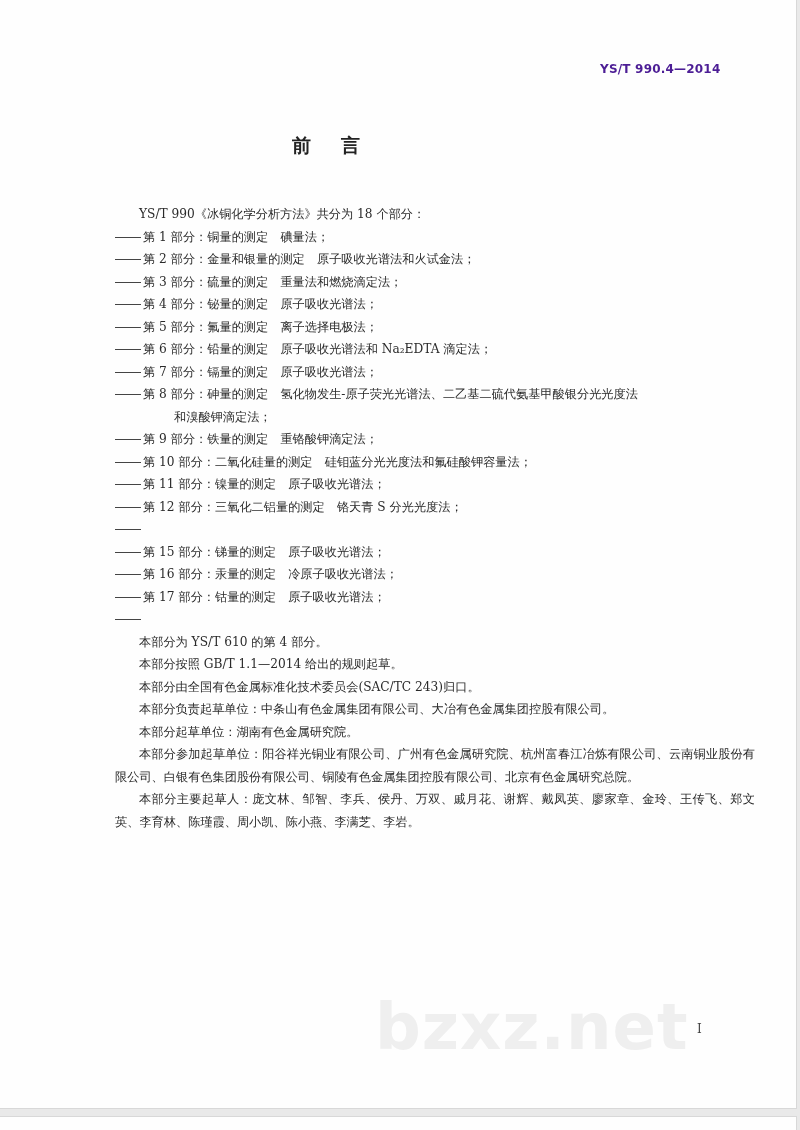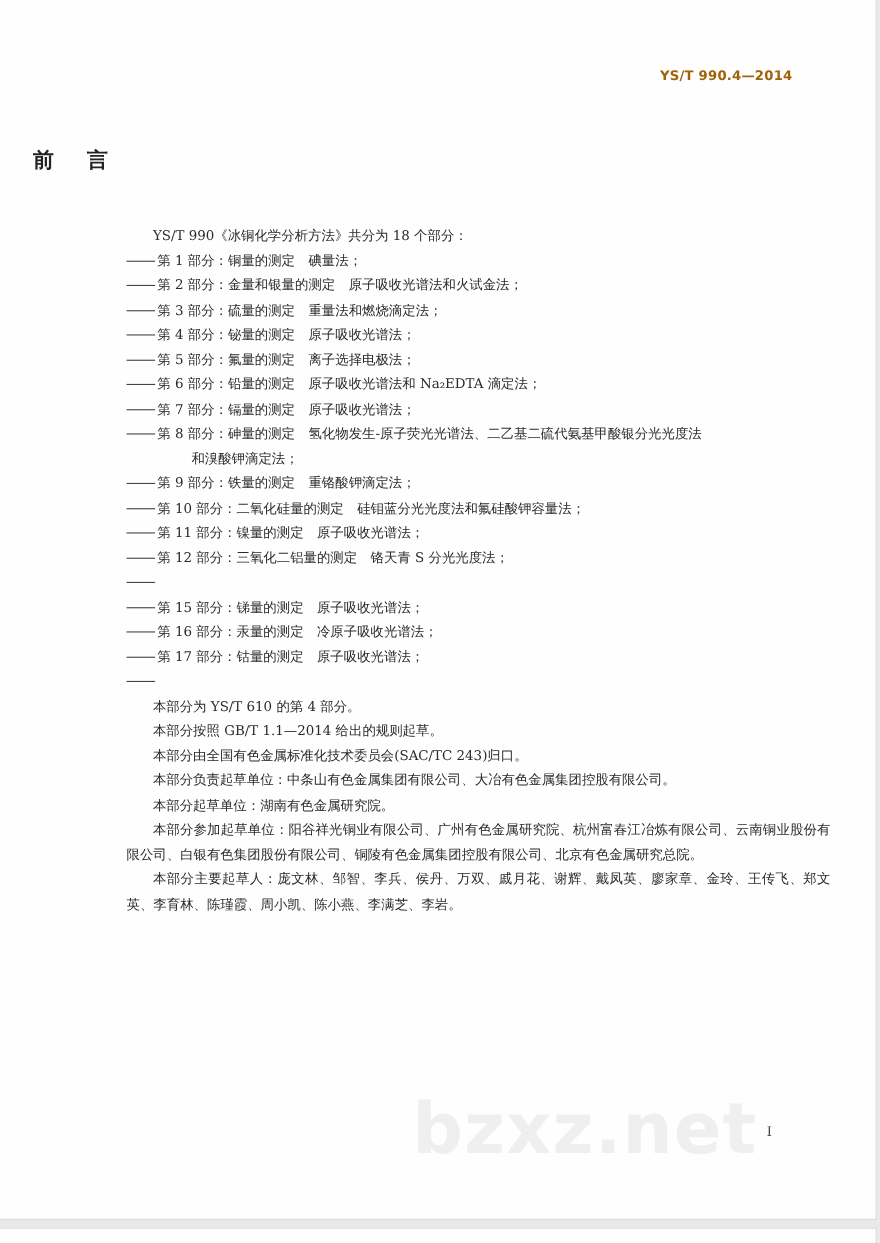--- a/index.html
+++ b/index.html
@@ -20,26 +20,26 @@
     .page2 {
       position: absolute; left: 0; top: 1116px;
       width: 796px; height: 30px;
       background: #fefefe;
       border-top: 1px solid #d8d8d8;
       border-right: 1px solid #d8d8d8;
     }
     .header-code {
       position: absolute; left: 600px; top: 62px;
       font-family: "DejaVu Sans", sans-serif;
-      font-size: 12px; font-weight: bold; color: #a16207;
+      font-size: 12px; font-weight: bold; color: #4c1d95;
       letter-spacing: 0.2px;
     }
     .title {
       position: absolute; left: 0; width: 652px; top: 133px;
-      text-align: left;
+      text-align: center;
       font-family: "DejaVu Sans", sans-serif;
       font-size: 19px; font-weight: bold; color: #222;
       letter-spacing: 30px; text-indent: 30px;
     }
     .body {
       position: absolute; left: 84px; top: 203px; width: 640px;
       font-size: 12.2px; line-height: 22.5px; margin-left: 31px;
     }
     .line { white-space: nowrap; }
     .indent { padding-left: 24px; }

